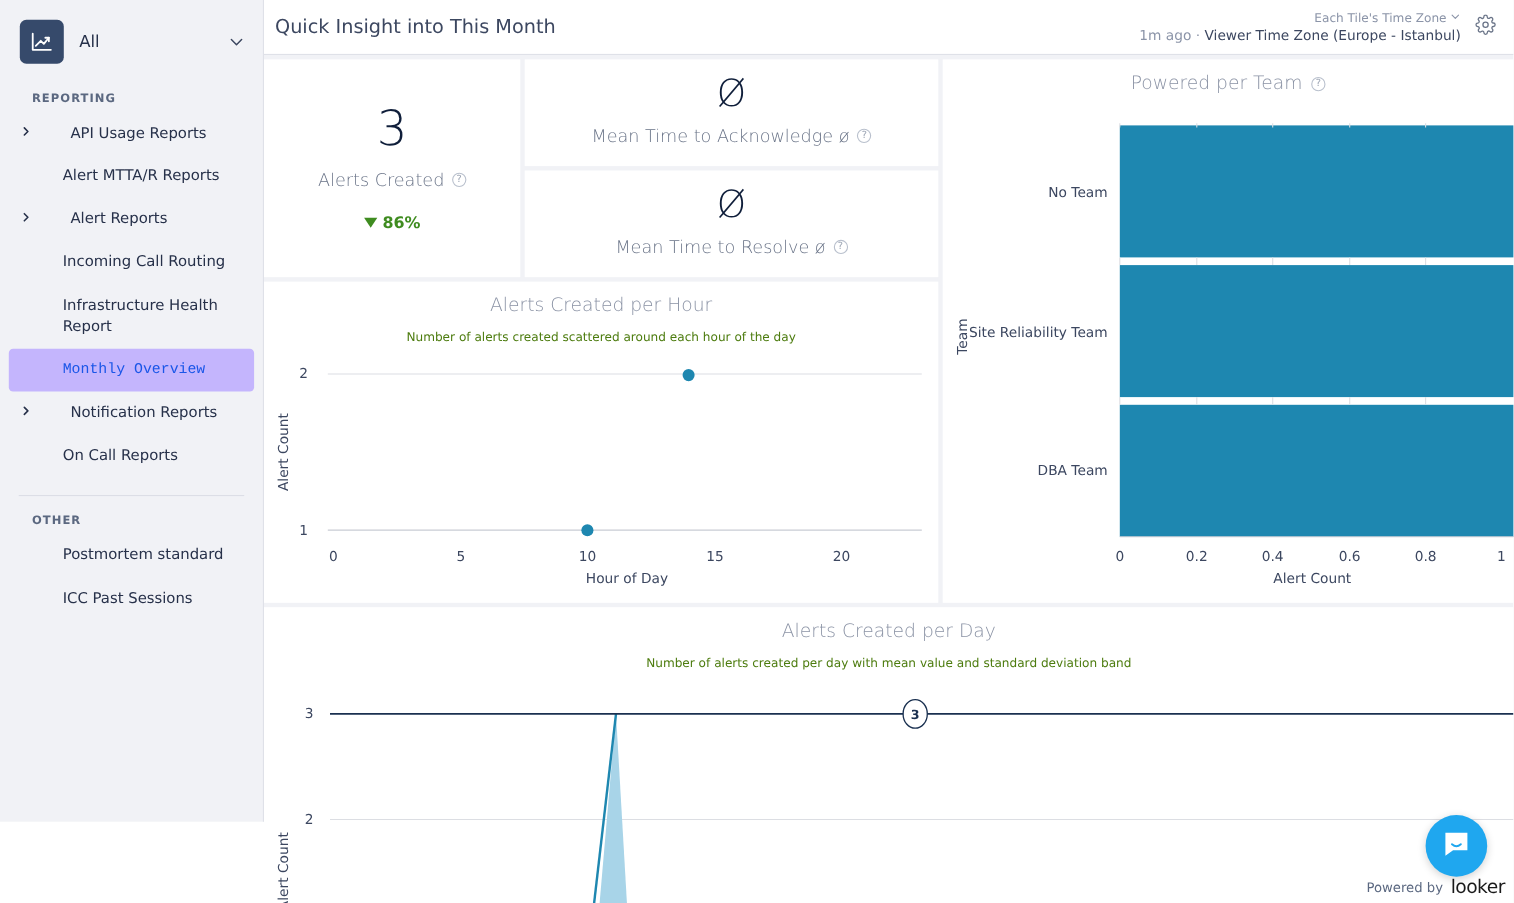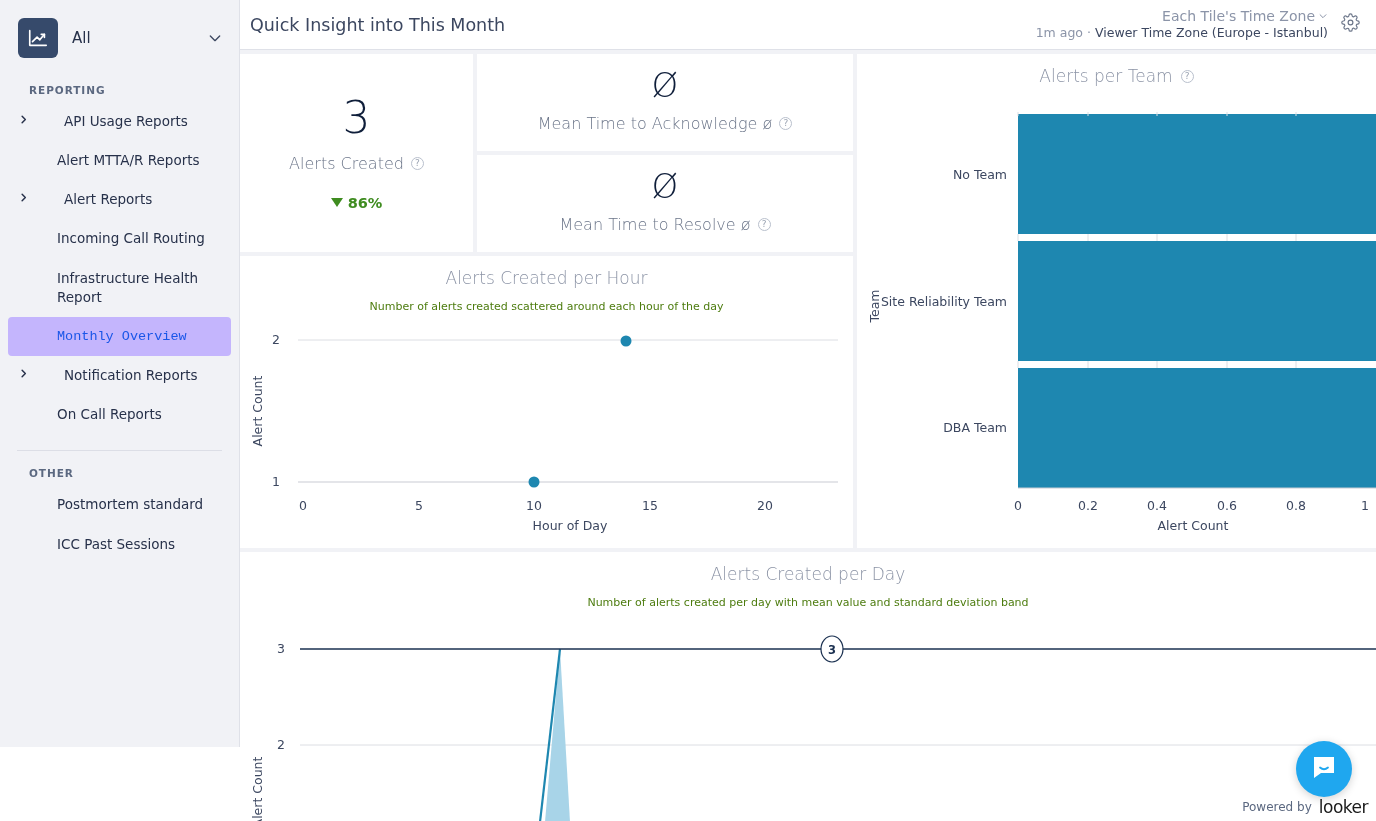--- a/index.html
+++ b/index.html
@@ -68,21 +68,21 @@
     position: relative;
   }
   .dash-title {
     font-size: 17.5px; color: #3c4760; font-weight: 400;
     padding-left: 0px; flex: 1;
   }
   .tz-block {
     text-align: right; padding-right: 6px; line-height: 1.25;
   }
   .tz-top {
-    font-size: 14px; color: #8b94a8; display: flex;
+    font-size: 11px; color: #8b94a8; display: flex;
     align-items: flex-end; justify-content: flex-end; gap: 3px;
   }
   .tz-main { font-size: 12.5px; color: #3c4760; }
   .tz-ago { color: #8b94a8; }
   .gear-btn {
     width: 32px; height: 32px; display: flex;
     align-items: center; justify-content: center; flex: 0 0 32px;
   }
 
   .tiles {
@@ -330,21 +330,21 @@
               <text class="axis-name" x="330" y="274" text-anchor="middle">Hour of Day</text>
 
               <circle cx="386" cy="85" r="5.5" fill="#1e87b0"></circle>
               <circle cx="294" cy="226" r="5.5" fill="#1e87b0"></circle>
             </svg>
           </div>
         </div>
 
         <div class="tile col-right chart-tile">
           <div class="chart-title-row">
-            <span class="chart-title">Alerts per Team</span>
+            <span class="chart-title">Powered per Team</span>
             <span class="qmark">?</span>
           </div>
 
           <svg class="plot" width="521" height="494" viewBox="0 0 521 494">
 
             <rect x="161" y="60" width="372" height="120" fill="#1e87b0"></rect>
             <rect x="161" y="187" width="372" height="120" fill="#1e87b0"></rect>
             <rect x="161" y="314" width="372" height="120" fill="#1e87b0"></rect>
 
             <g stroke="#dcdee3" stroke-width="1">

